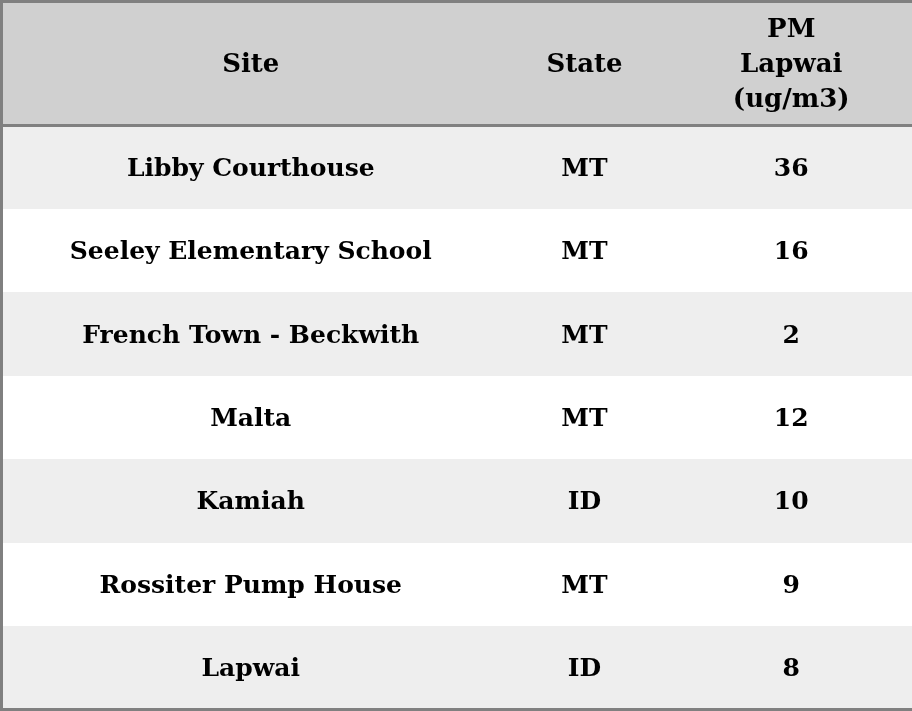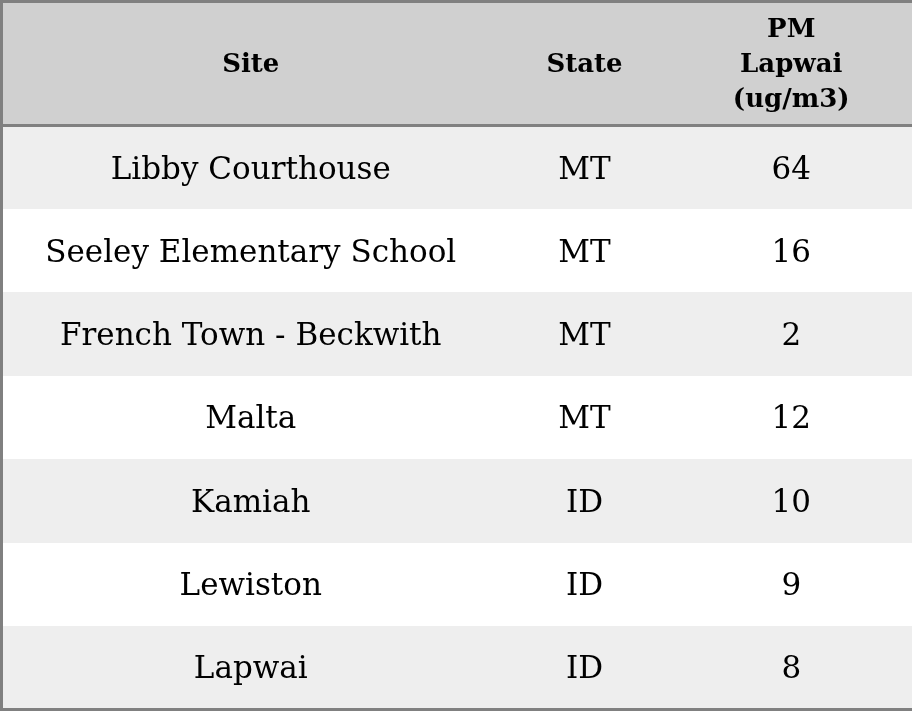--- a/index.html
+++ b/index.html
@@ -33,22 +33,22 @@
   thead th {
     background: #d0d0d0;
     border-bottom: 3px solid #808080;
     font-size: 26px;
     font-weight: bold;
     vertical-align: middle;
     line-height: 1.35;
     padding: 0;
   }
   tbody td {
-    font-size: 31px;
-    font-weight: normal;
+    font-size: 25px;
+    font-weight: bold;
     text-align: center;
     vertical-align: middle;
     padding: 0;
   }
   tbody tr {
     background: #ffffff;
     height: 57px;
   }
   tbody tr:nth-child(odd) {
     background: #eeeeee;
@@ -73,21 +73,21 @@
           <span class="hdr-line">PM</span>
           <span class="hdr-line">Lapwai</span>
           <span class="hdr-line">(ug/m3)</span>
         </th>
       </tr>
     </thead>
     <tbody>
       <tr>
         <td>Libby Courthouse</td>
         <td>MT</td>
-        <td>64</td>
+        <td>36</td>
       </tr>
       <tr>
         <td>Seeley Elementary School</td>
         <td>MT</td>
         <td>16</td>
       </tr>
       <tr>
         <td>French Town - Beckwith</td>
         <td>MT</td>
         <td>2</td>
@@ -96,22 +96,22 @@
         <td>Malta</td>
         <td>MT</td>
         <td>12</td>
       </tr>
       <tr>
         <td>Kamiah</td>
         <td>ID</td>
         <td>10</td>
       </tr>
       <tr>
-        <td>Lewiston</td>
-        <td>ID</td>
+        <td>Rossiter Pump House</td>
+        <td>MT</td>
         <td>9</td>
       </tr>
       <tr>
         <td>Lapwai</td>
         <td>ID</td>
         <td>8</td>
       </tr>
     </tbody>
   </table>
 </div>

